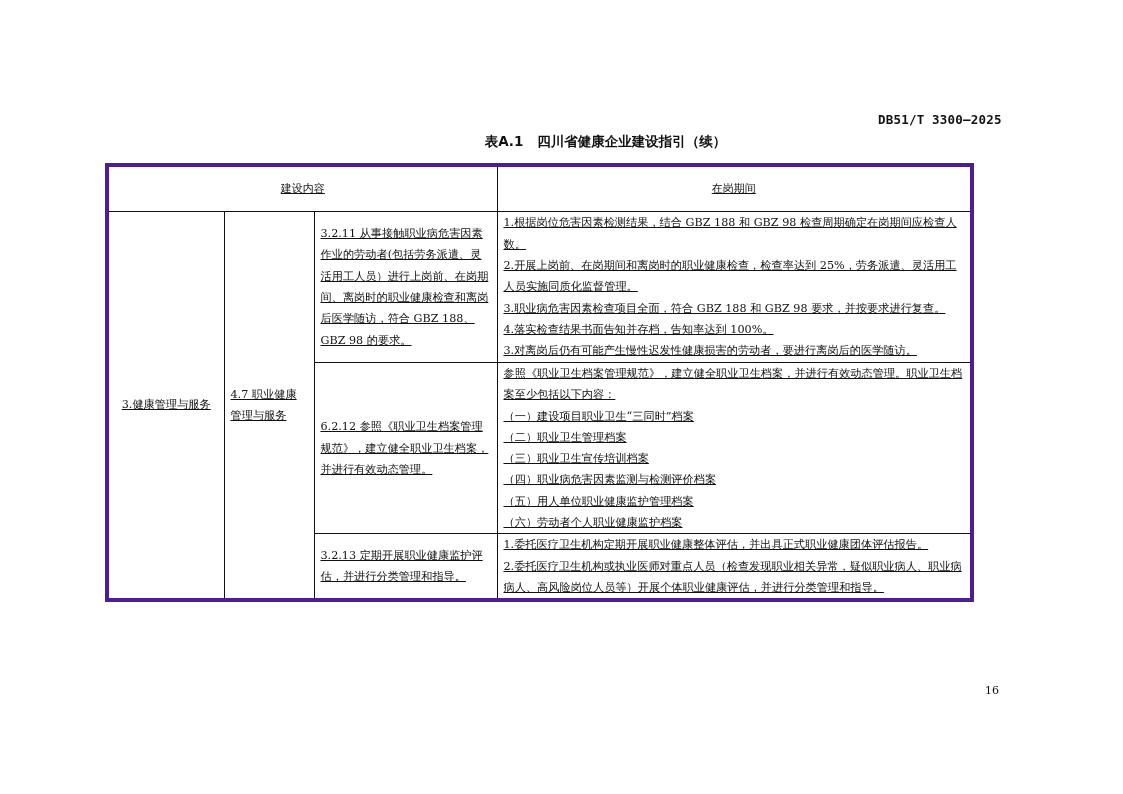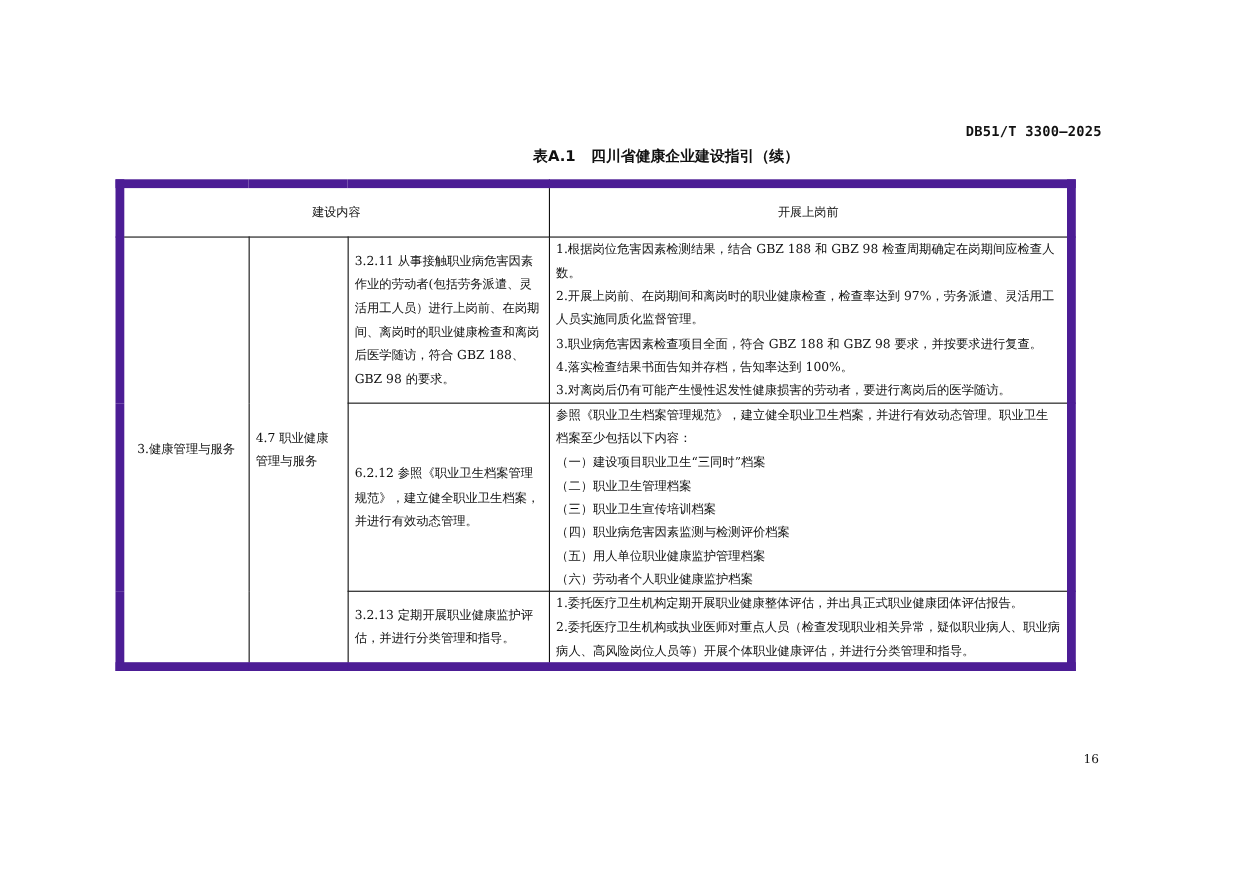--- a/index.html
+++ b/index.html
@@ -1,21 +1,21 @@
 <!DOCTYPE html>
 <html><head>
 <meta charset="utf-8">
 <style>
   html, body { margin:0; padding:0; background:#ffffff; }
   body { width:1123px; height:794px; position:relative; overflow:hidden;
          font-family:"DejaVu Serif","Liberation Serif",serif; color:#111; }
   .doc-code { position:absolute; left:878px; top:112px; font-family:"DejaVu Sans Mono","Liberation Mono",monospace; font-size:12.5px; font-weight:bold; letter-spacing:0.2px; color:#111; }
   .table-title { position:absolute; left:0; width:1123px; top:133px; text-align:center; font-family:"DejaVu Sans","Liberation Sans",sans-serif; font-size:13.5px; font-weight:bold; color:#111;padding-left:44px; }
   .table-title .num { margin-right:14px; }
-  table.main { position:absolute; left:105px; top:163px; width:865px; border-collapse:collapse; border:8px solid #4c1d95; table-layout:fixed; }
+  table.main { position:absolute; left:105px; top:163px; width:865px; border-collapse:collapse; border:4px solid #4c1d95; table-layout:fixed;text-decoration:underline; }
   table.main td, table.main th { border:1px solid #111; font-size:11.2px; line-height:21.3px; vertical-align:middle; padding:0 6px; font-weight:normal; }
   table.main th { height:44px; text-align:center; font-family:"DejaVu Sans","Liberation Sans",sans-serif; font-size:11px; }
   td.lvl1 { text-align:center; padding-left:6px; }
   td.lvl2 { text-align:left; padding-left:8px; padding-right:6px; }
   td.lvl3 { text-align:left; padding:2px 6px 2px 7px;margin-left:32px; }
   td.guide { padding:2px 6px 1px 6px; }
   td.guide div { line-height:21.3px; }
   .page-num { position:absolute; left:985px; top:674px; font-size:11px; color:#111;margin-top:10px; }
 </style>
 </head>
@@ -30,29 +30,29 @@
 <table class="main">
   <colgroup>
     <col style="width:117px">
     <col style="width:90px">
     <col style="width:183px">
     <col style="width:475px">
   </colgroup>
   <tbody>
       <tr>
     <th colspan="3">建设内容</th>
-    <th>开展上岗前</th>
+    <th>在岗期间</th>
   </tr>
   <tr style="height:151px">
     <td rowspan="3" class="lvl1">3.健康管理与服务</td>
     <td rowspan="3" class="lvl2">4.7 职业健康管理与服务</td>
     <td class="lvl3">3.2.11 从事接触职业病危害因素作业的劳动者(包括劳务派遣、灵活用工人员）进行上岗前、在岗期间、离岗时的职业健康检查和离岗后医学随访，符合 GBZ 188、GBZ 98 的要求。</td>
     <td class="guide">
       <div>1.根据岗位危害因素检测结果，结合 GBZ 188 和 GBZ 98 检查周期确定在岗期间应检查人数。</div>
-      <div>2.开展上岗前、在岗期间和离岗时的职业健康检查，检查率达到 97%，劳务派遣、灵活用工人员实施同质化监督管理。</div>
+      <div>2.开展上岗前、在岗期间和离岗时的职业健康检查，检查率达到 25%，劳务派遣、灵活用工人员实施同质化监督管理。</div>
       <div>3.职业病危害因素检查项目全面，符合 GBZ 188 和 GBZ 98 要求，并按要求进行复查。</div>
       <div>4.落实检查结果书面告知并存档，告知率达到 100%。</div>
       <div>3.对离岗后仍有可能产生慢性迟发性健康损害的劳动者，要进行离岗后的医学随访。</div>
     </td>
   </tr>
   <tr style="height:170px">
     <td class="lvl3">6.2.12 参照《职业卫生档案管理规范》，建立健全职业卫生档案，并进行有效动态管理。</td>
     <td class="guide">
       <div>参照《职业卫生档案管理规范》，建立健全职业卫生档案，并进行有效动态管理。职业卫生档案至少包括以下内容：</div>
       <div>（一）建设项目职业卫生“三同时”档案</div>

